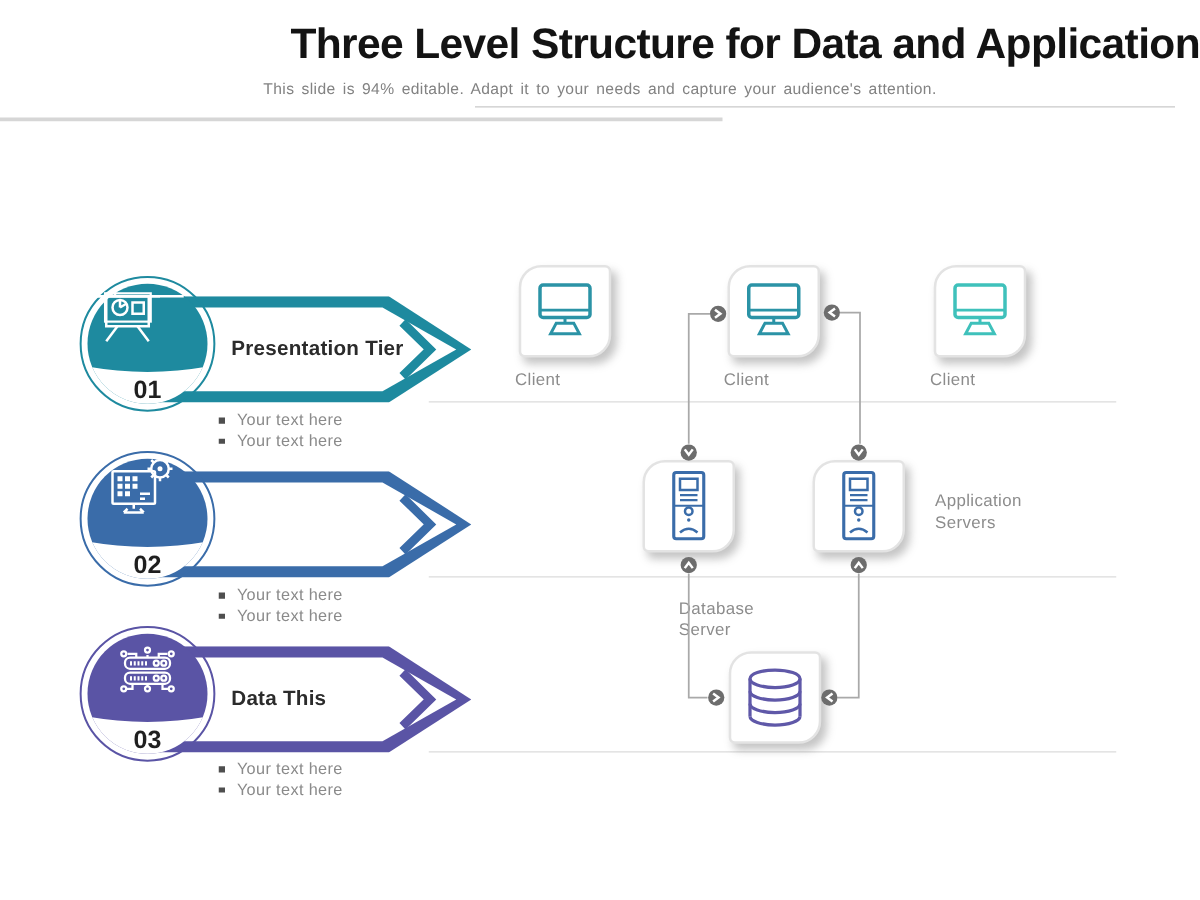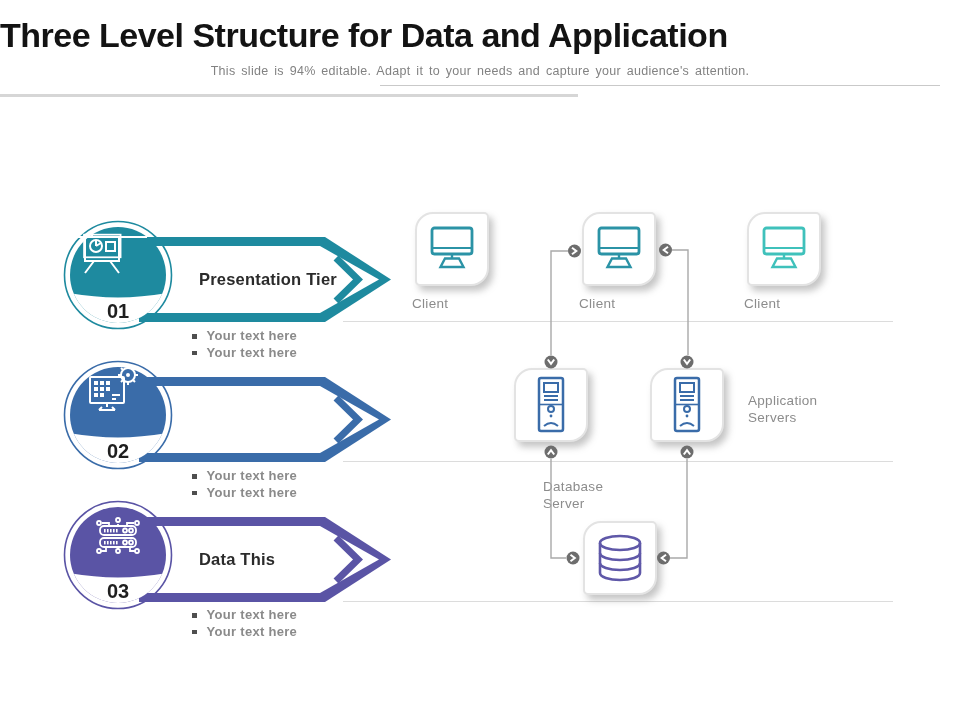--- a/index.html
+++ b/index.html
@@ -1,33 +1,33 @@
 <!DOCTYPE html>
 <html><head>
 <meta charset="utf-8">
 <style>
   html,body{margin:0;padding:0;background:#fff;}
   .slide{position:relative;width:960px;height:720px;background:#ffffff;overflow:hidden;
          font-family:"Liberation Sans",sans-serif;}
 
   
-  .title{position:absolute;top:16px;left:0;right:0;text-align:left;
+  .title{position:absolute;top:16px;left:0;right:0;text-align:right;
          font-size:34px;font-weight:700;color:#131313;letter-spacing:-0.5px;}
   .subtitle{position:absolute;top:64px;left:0;right:0;text-align:center;
             font-size:12.5px;color:#828282;letter-spacing:.3px;word-spacing:2px;}
   .hline-thin{position:absolute;top:85px;left:380px;width:560px;height:1px;background:#c9c9c9;}
   .hline-thick{position:absolute;top:94px;left:0;width:578px;height:2.5px;background:#d6d6d6;}
 
   
-  .banner{position:absolute;left:139px;width:252px;height:85px;z-index:2;}
+  .banner{position:absolute;left:125px;width:252px;height:85px;z-index:2;}
   .banner svg{position:absolute;left:0;top:0;}
   .banner .banner-label{position:absolute;left:60px;top:0;height:85px;display:flex;align-items:center;
          font-size:16.5px;font-weight:700;color:#2b2b2b;letter-spacing:.2px;white-space:nowrap;}
   .badge{position:absolute;left:62px;width:112px;height:112px;z-index:3;}
-  .bullets{position:absolute;left:192px;z-index:2;margin:0;padding:0;list-style:none;font-weight:bold;}
+  .bullets{position:absolute;left:175px;z-index:2;margin:0;padding:0;list-style:none;}
   .bullets li{display:flex;align-items:flex-start;font-size:13px;color:#8a8a8a;
               line-height:16.5px;letter-spacing:.3px;}
   .bullets .sq{width:4.5px;height:4.5px;background:#4f4f4f;margin:6px 10px 0 0;flex:0 0 auto;}
   .sep{position:absolute;left:343px;width:550px;height:1px;background:#dcdcdc;z-index:0;}
 
   
   .tile{position:absolute;width:74px;height:74px;background:#fff;z-index:2;
         border:2px solid #e3e3e3;border-radius:18px 5px 18px 5px;
         box-shadow:4px 5px 7px rgba(110,110,110,.40);
         display:flex;align-items:center;justify-content:center;box-sizing:border-box;}

